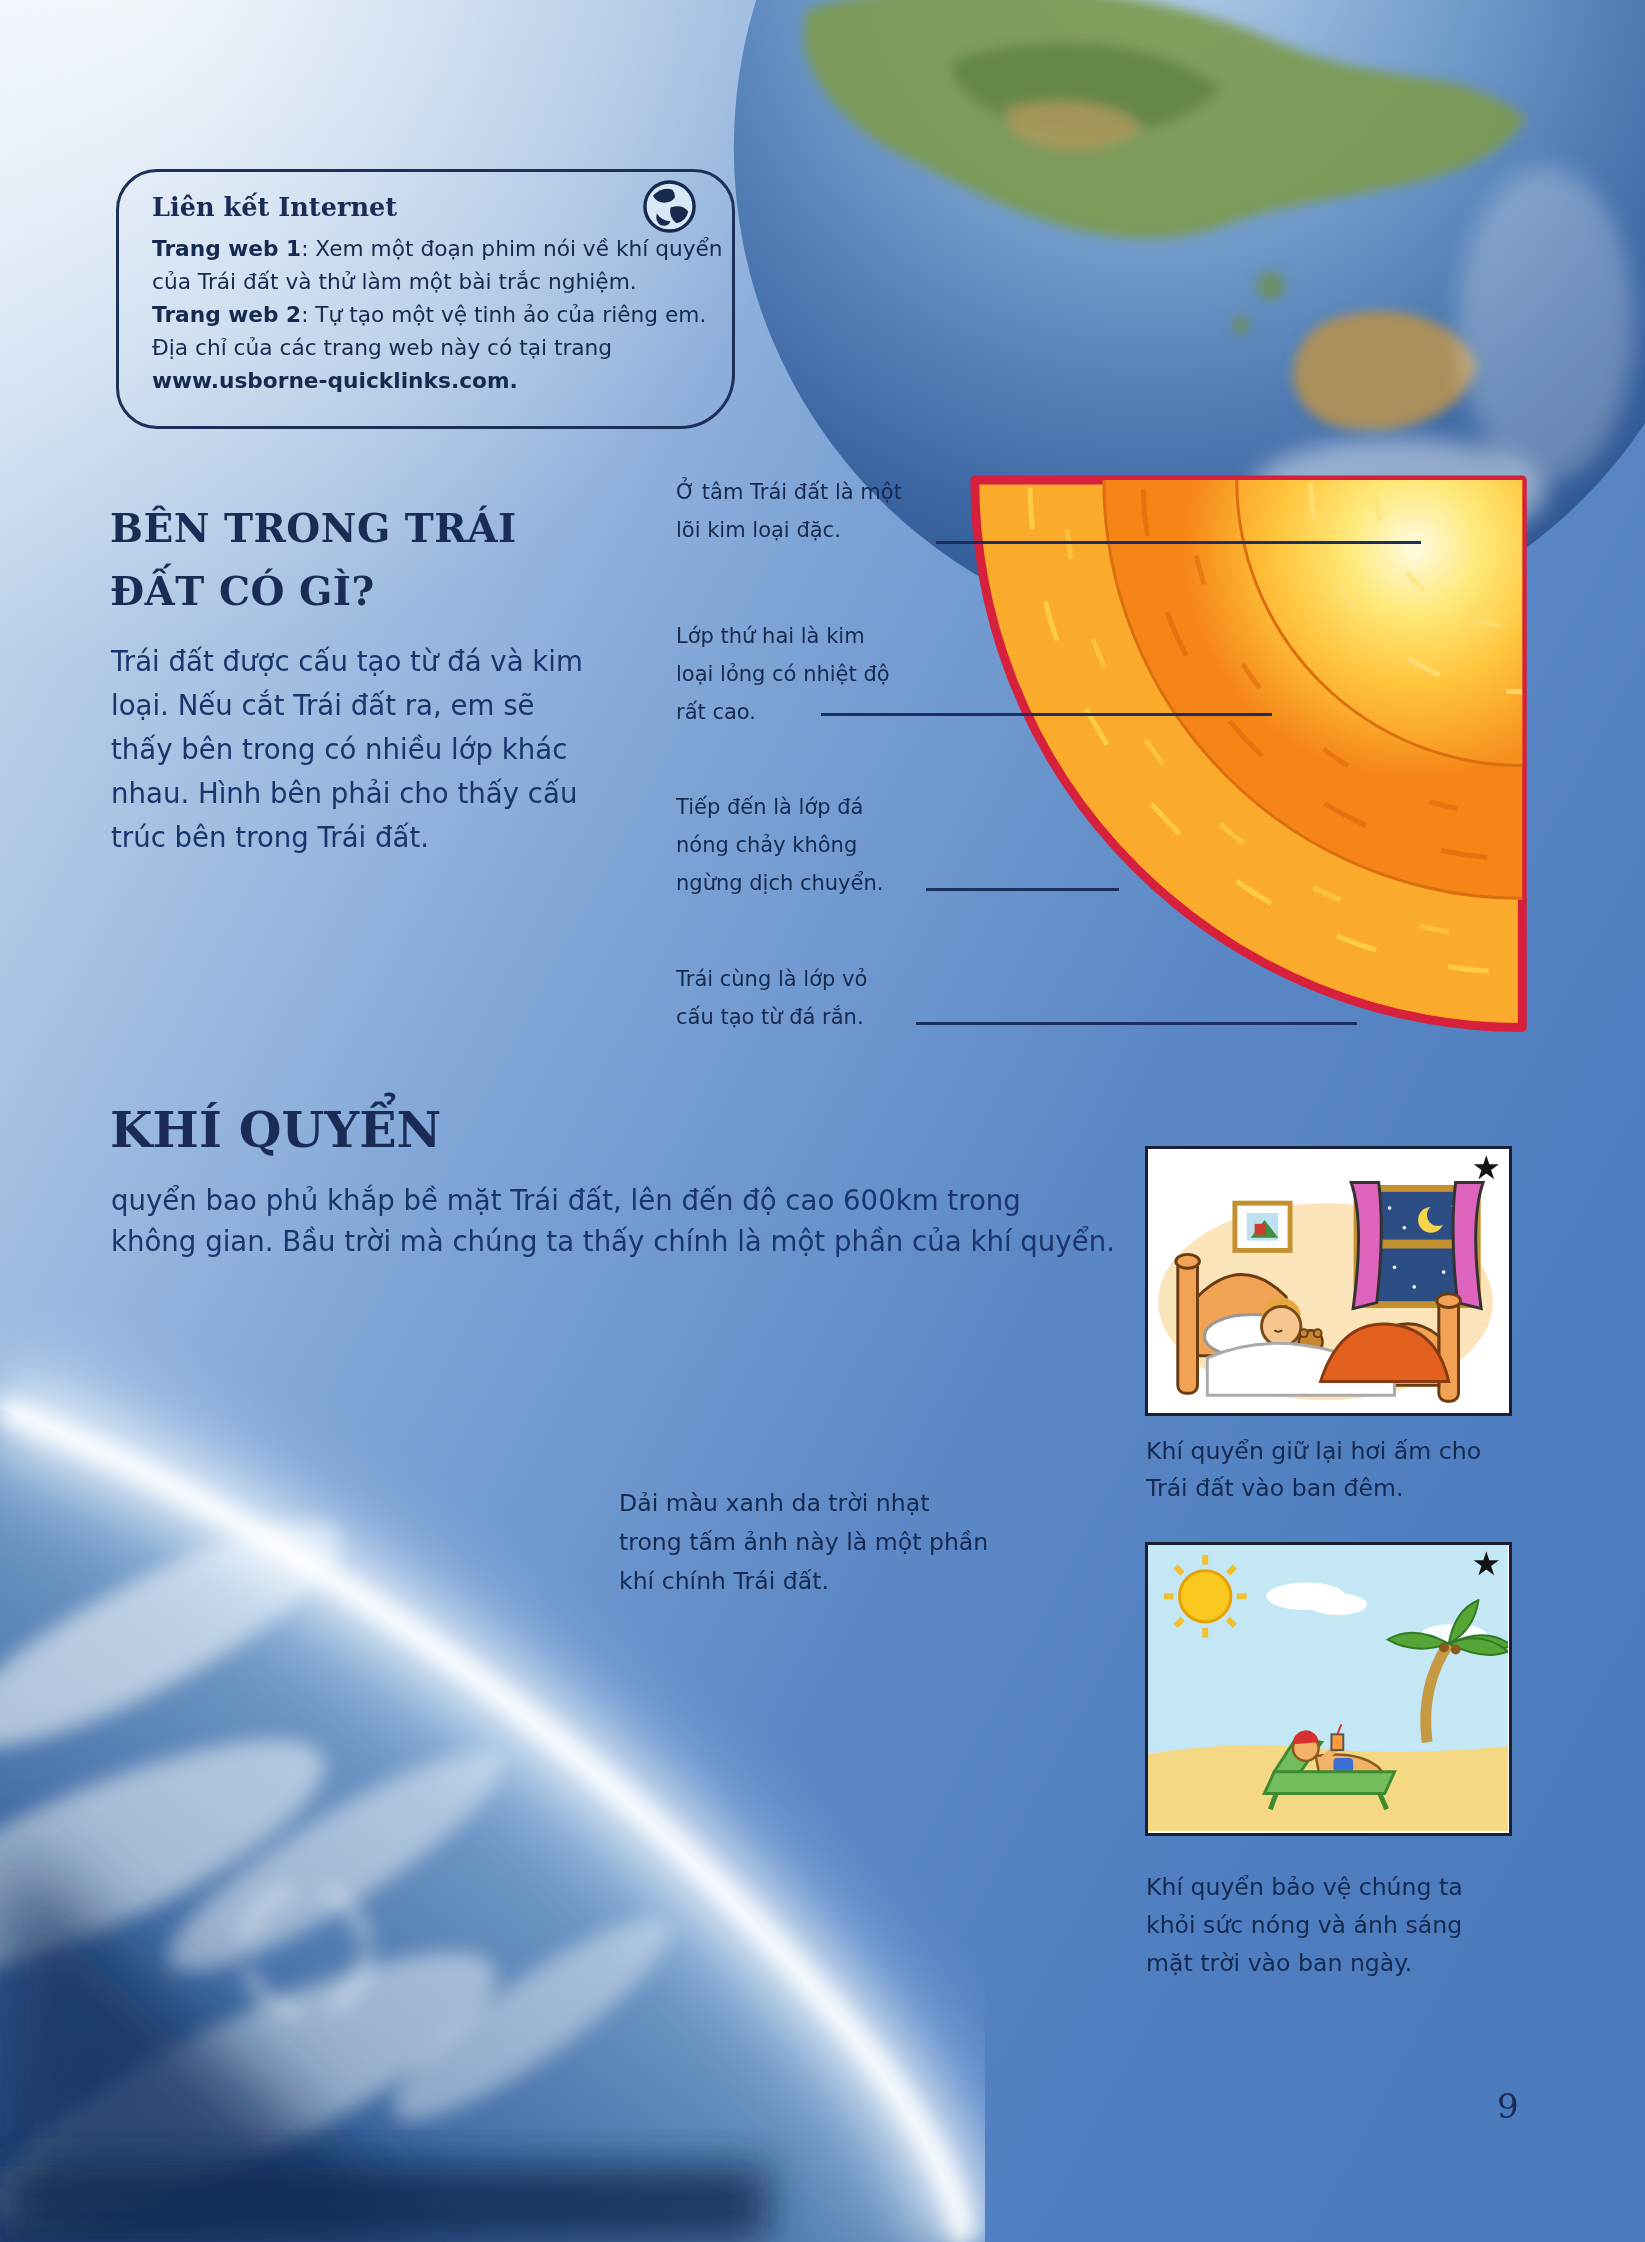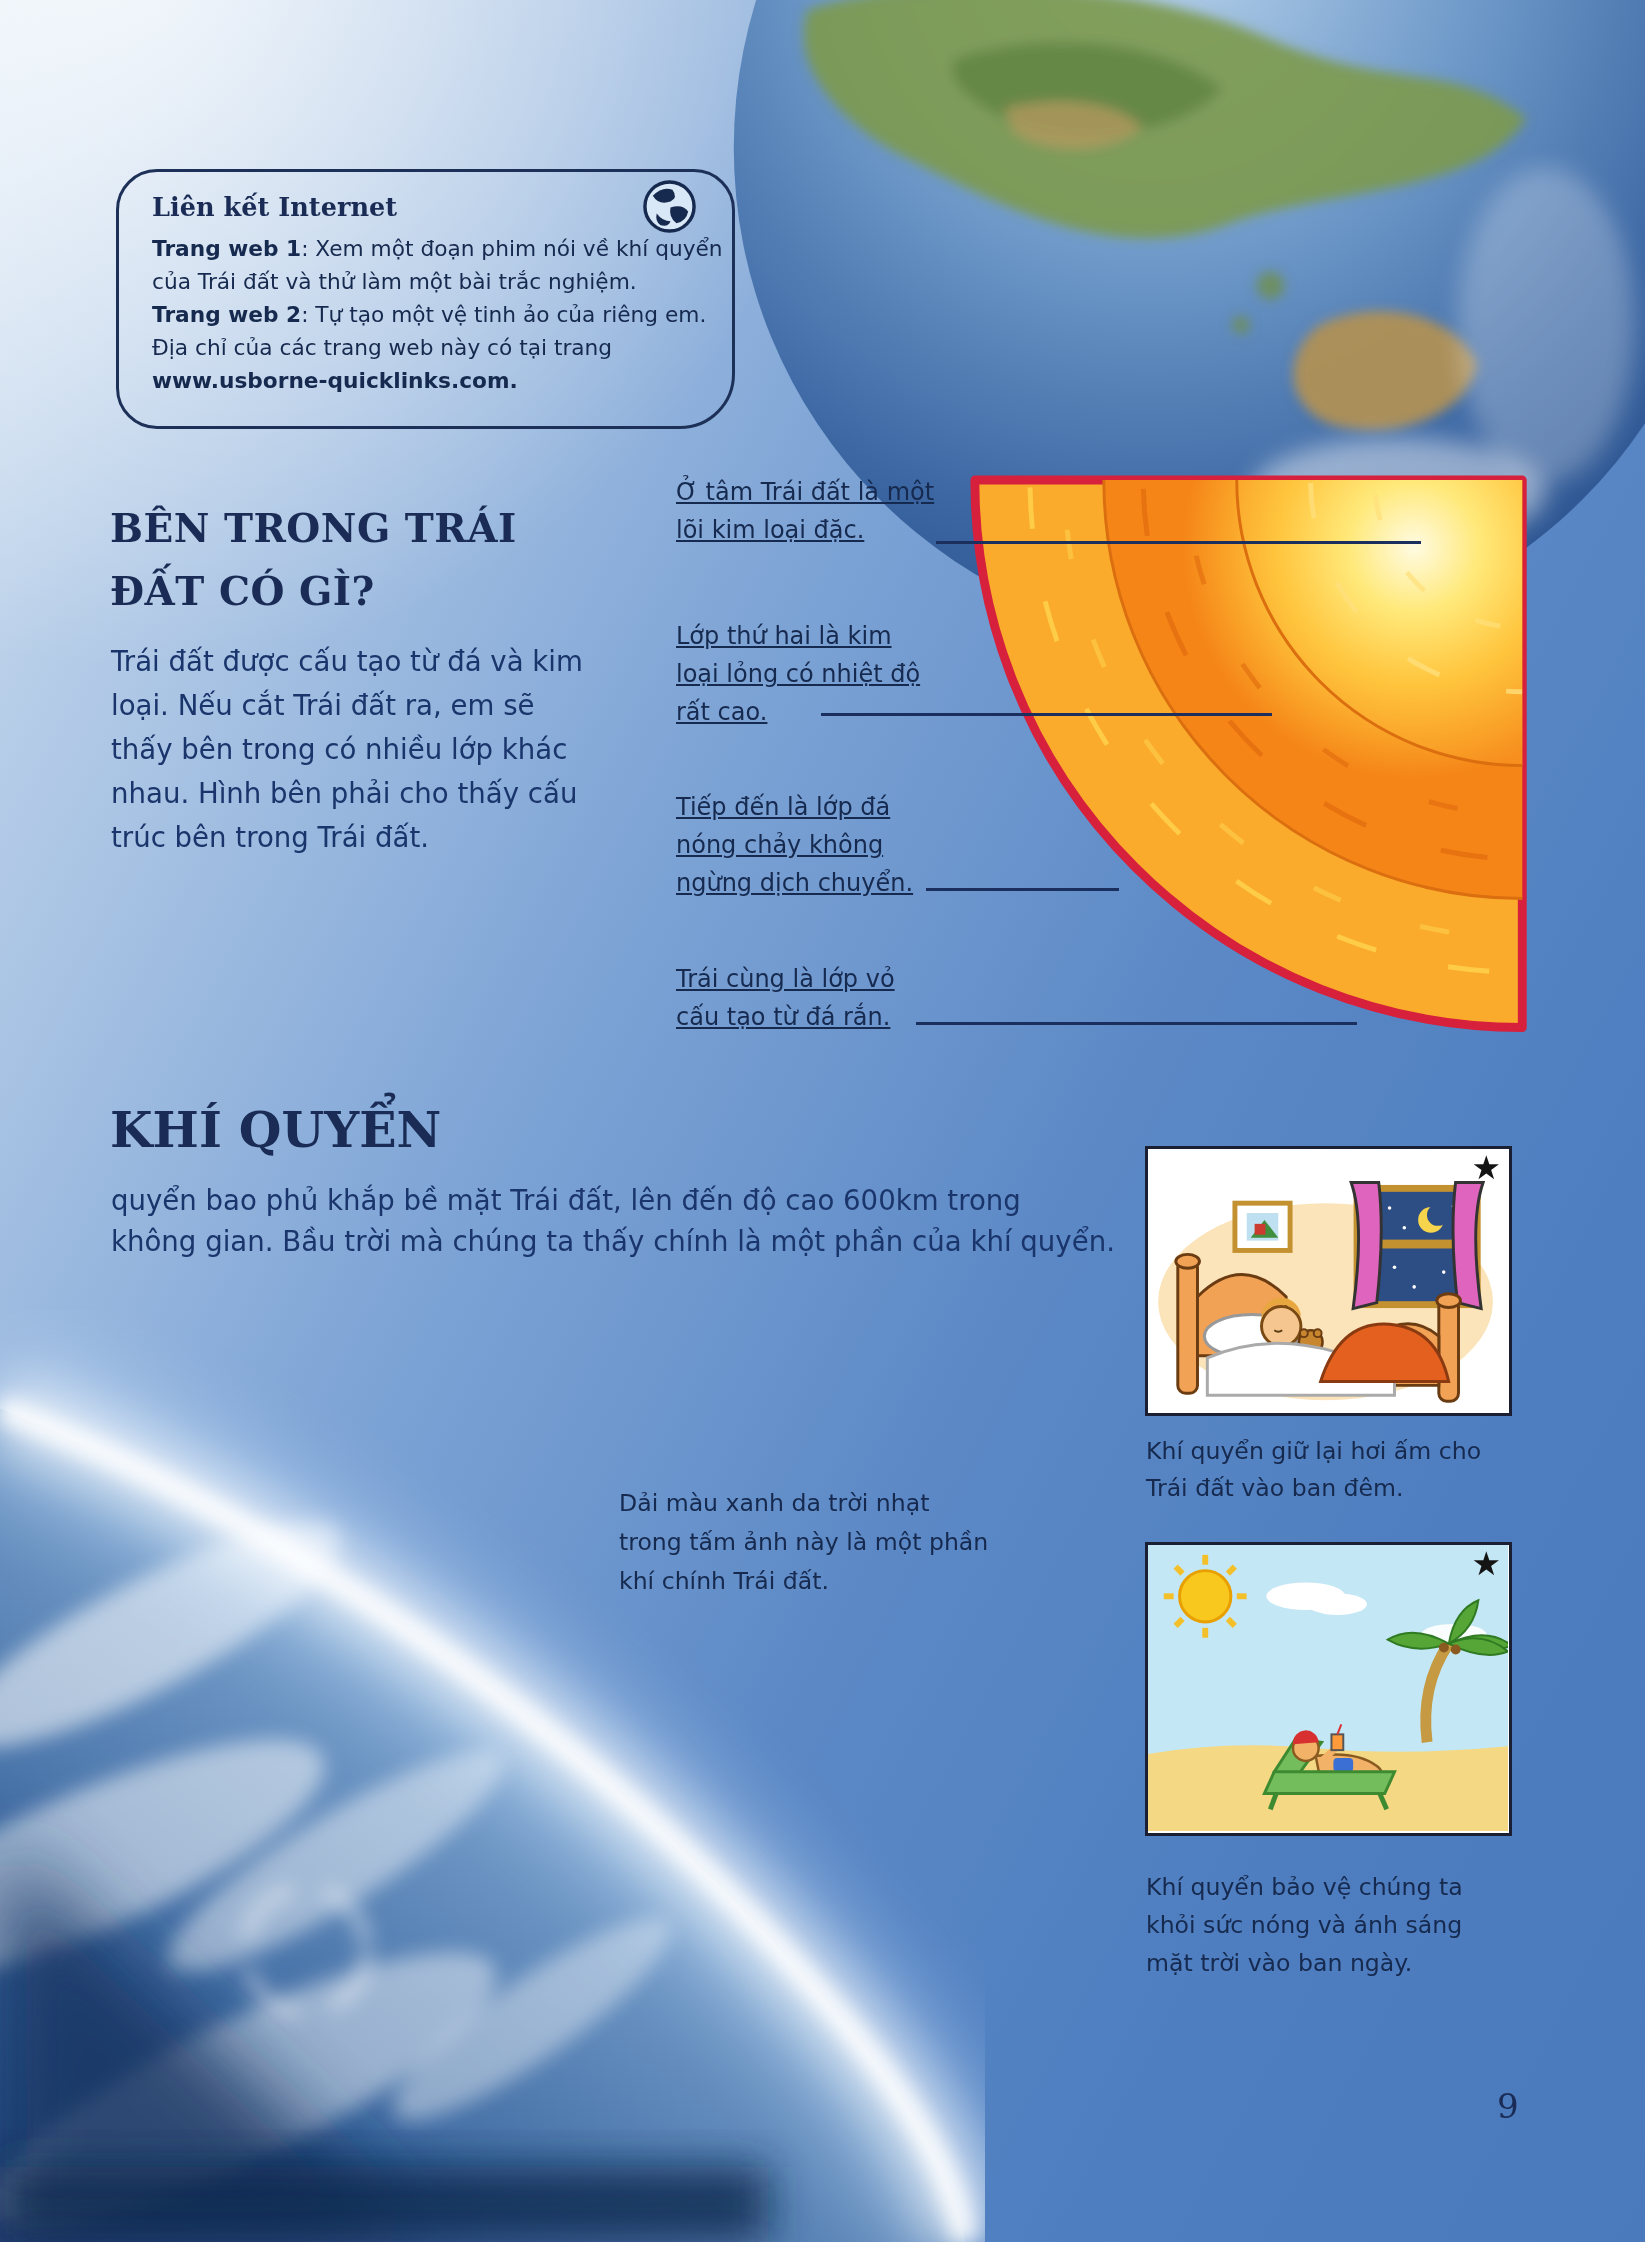--- a/index.html
+++ b/index.html
@@ -21,21 +21,21 @@
     z-index:7;box-sizing:border-box;
   }
   .netbox .title{margin:19.7px 0 0 33px;font-size:25.6px;}
   .netbox .lines{margin:9.9px 0 0 33px;font-size:21.7px;line-height:33px;color:#16294e;}
   .netbox b{font-weight:bold;}
   
   .h1{left:110px;top:497px;font-size:39px;line-height:63px;letter-spacing:0.5px;z-index:7;}
   .p1{left:111px;top:640px;font-size:27.6px;line-height:44px;z-index:7;}
   .h2{left:110px;top:1101px;font-size:49px;z-index:7;}
   .p2{left:111px;top:1180px;font-size:27.6px;line-height:41px;z-index:7;}
-  .diaglabel{font-size:24px;line-height:38px;color:#16294e;z-index:7;width:296px;text-decoration:underline;}
+  .diaglabel{font-size:21px;line-height:38px;color:#16294e;z-index:7;width:296px;}
   .caption{font-size:23.6px;color:#16294e;z-index:7;}
   
   .frame{background:#fff;border:3.9px solid #1b1f33;box-sizing:border-box;z-index:7;}
   .star{position:absolute;top:2px;right:7.9px;font-size:33px;color:#141414;line-height:33px;}
   .pagenum{left:1497px;top:2086px;font-size:34px;font-family:"DejaVu Serif",serif;color:#1a2c55;z-index:8;}
   svg{display:block;}
 </style>
 </head>
 <body>
 

